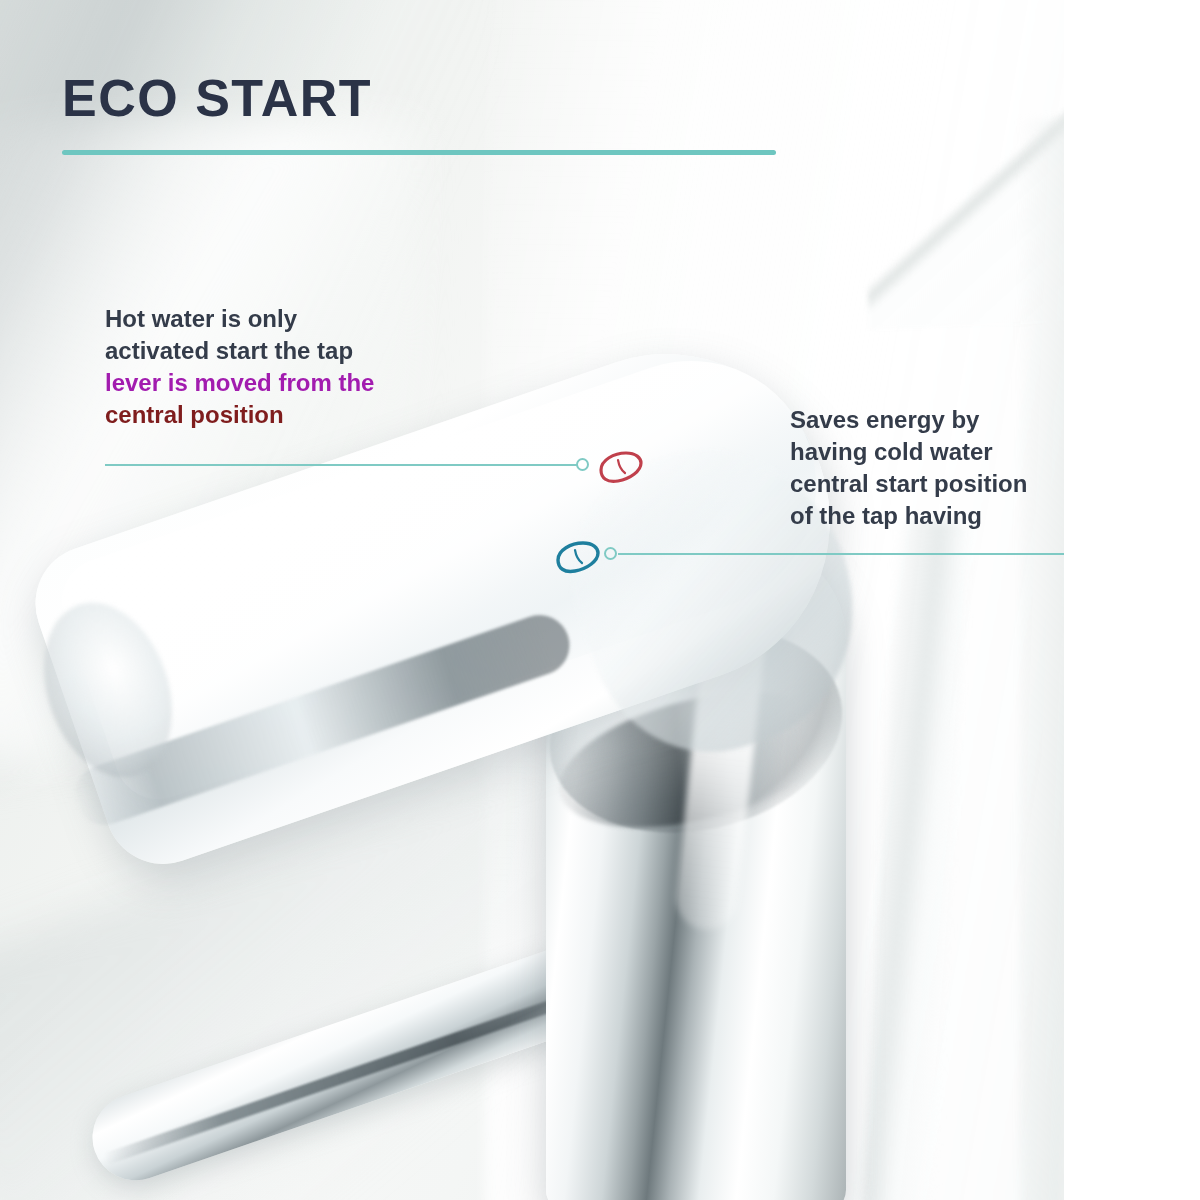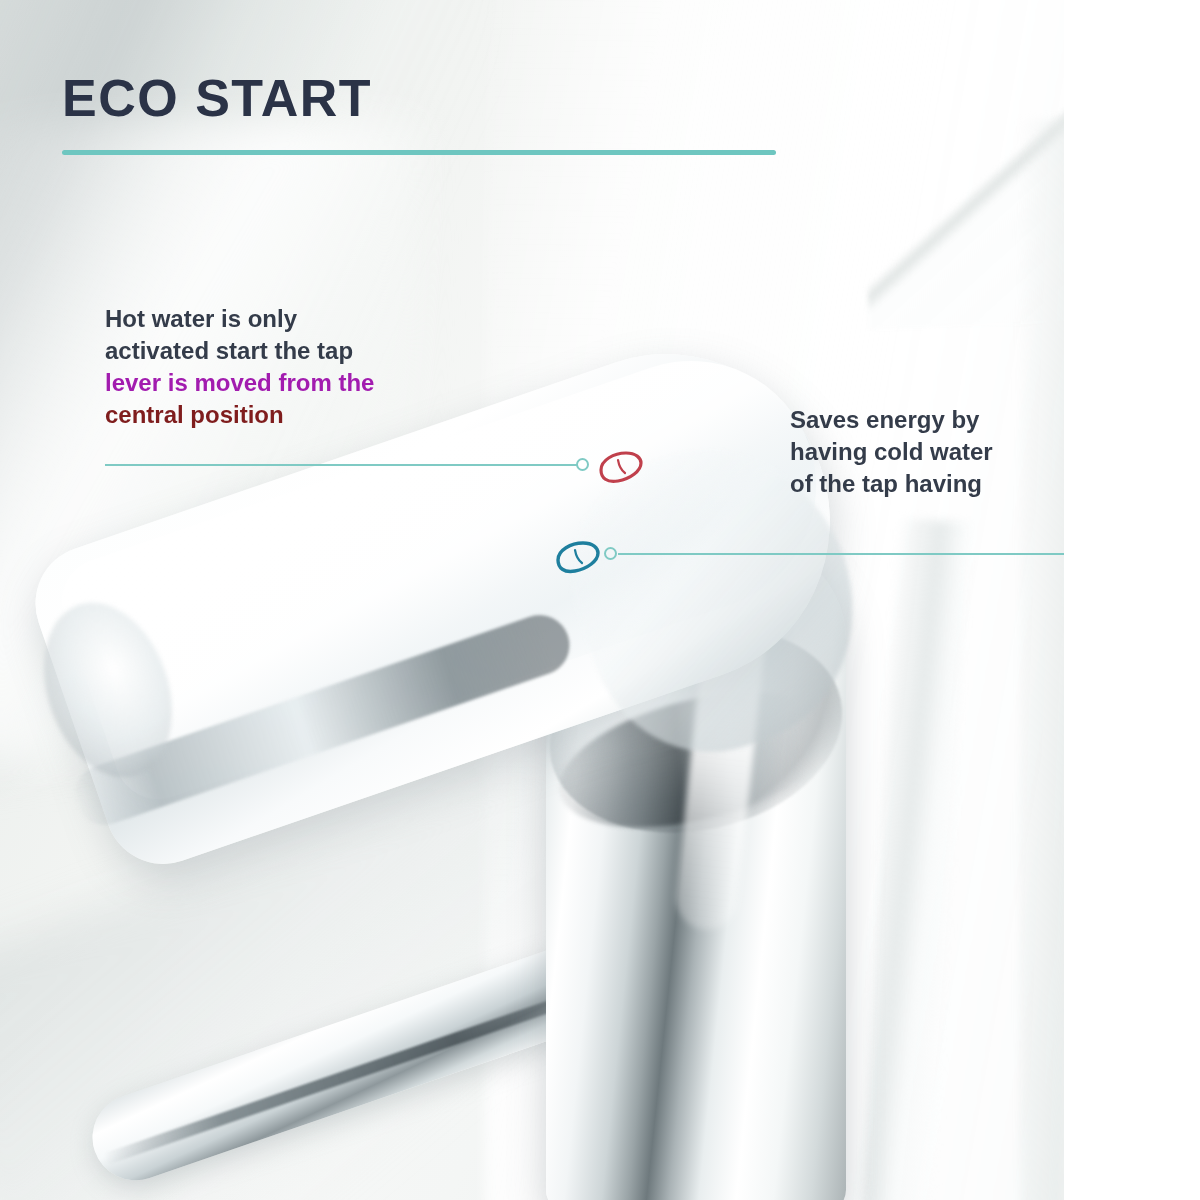--- a/index.html
+++ b/index.html
@@ -423,20 +423,21 @@
     <p style="color: #a21caf;">lever is moved from the</p>
     <p style="color: #7f1d1d;">central position</p>
   </div>
   <div class="lead lead-left" style="background:#7fcac4"></div>
   <div class="dot dot-left" style="border-color: rgb(127, 202, 196);"></div>
 
   
   <div class="anno anno-right">
     <p style="color: rgb(52, 60, 74);">Saves energy by</p>
     <p style="color: rgb(52, 60, 74);">having cold water</p>
+    <p style="color: rgb(52, 60, 74);">central start position</p>
     <p style="color: rgb(52, 60, 74);">of the tap having</p>
   </div>
   <div class="lead lead-right" style="background:#7fcac4"></div>
   <div class="dot dot-right" style="border-color: rgb(127, 202, 196);"></div>
 
   
   <svg class="drop drop-hot" width="52" height="38" viewBox="0 0 52 38">
     <path d="M9 22 C9 12, 22 5, 34 5 C44 5, 49 10, 49 15 C49 23, 38 31, 26 33 C15 35, 9 30, 9 22 Z" fill="none" stroke="#c0404c" stroke-width="3.2" stroke-linejoin="round"></path>
     <path d="M26 12 C27 18, 29 22, 33 25" fill="none" stroke="#c0404c" stroke-width="2.2" stroke-linecap="round"></path>
   </svg>

